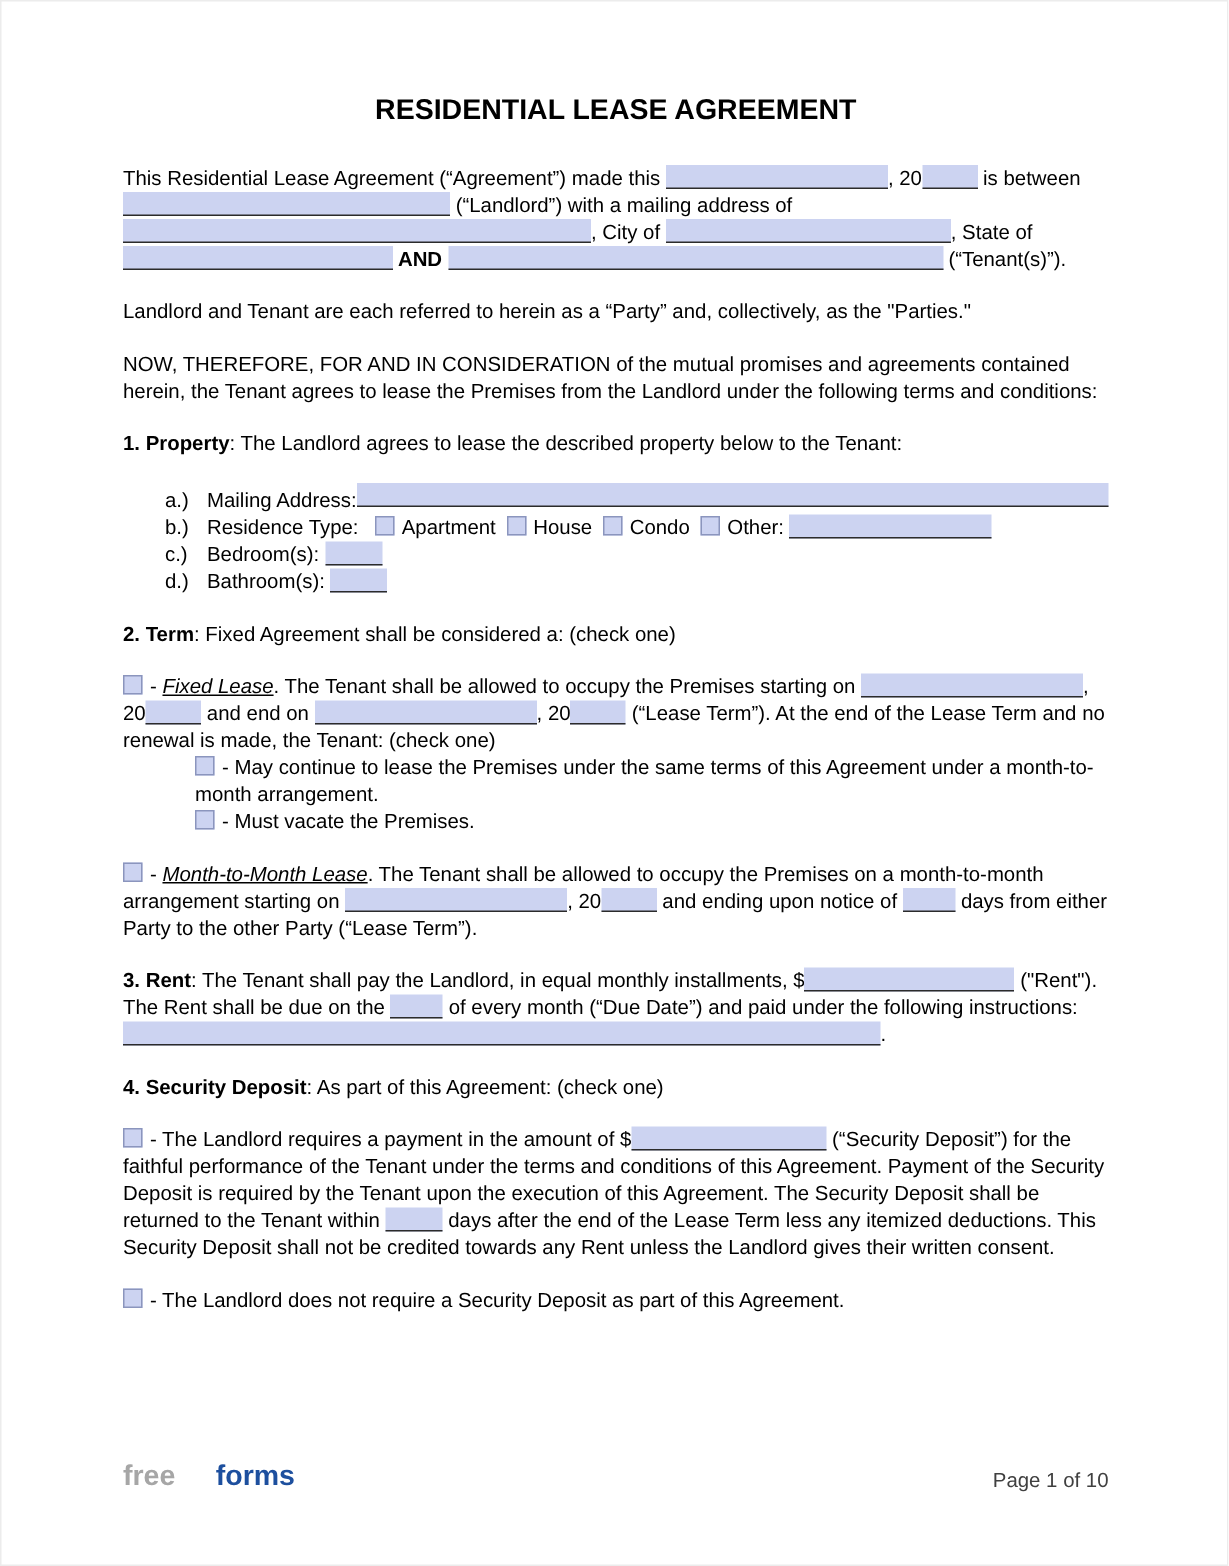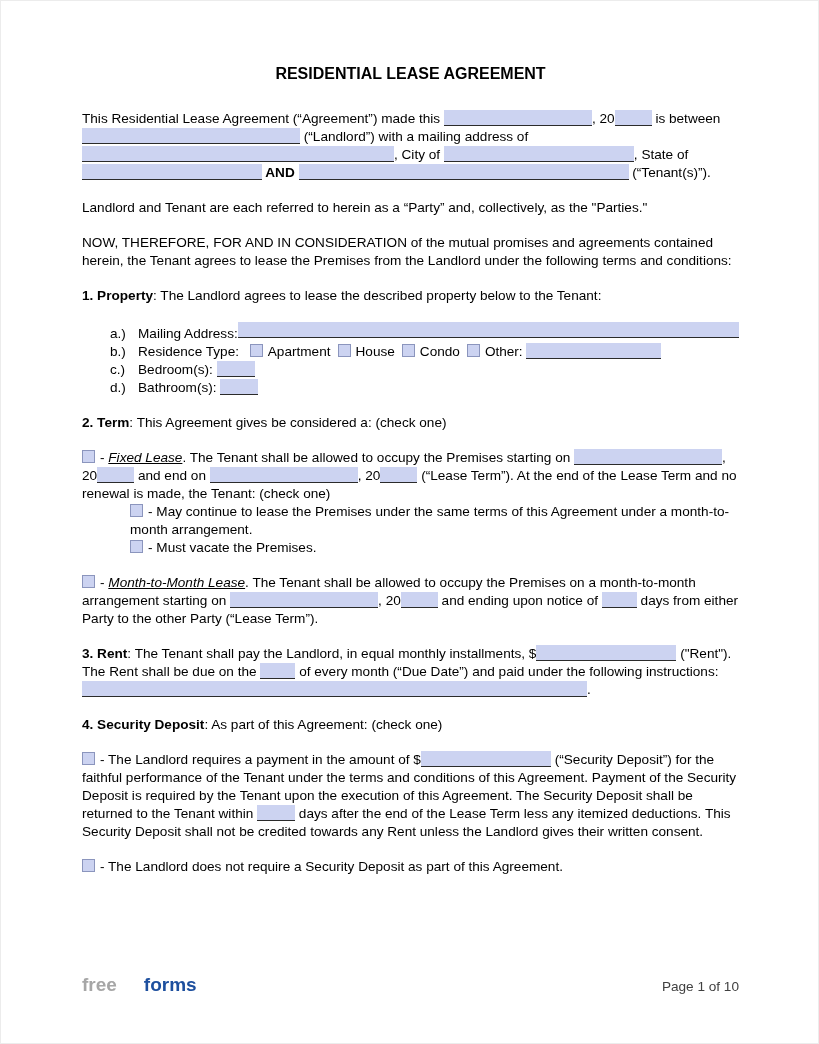--- a/index.html
+++ b/index.html
@@ -11,21 +11,21 @@
     box-shadow: inset 0 0 0 1px #ececec;
     font-family:"Liberation Sans", sans-serif;
     font-size:13.6px;
     line-height:18px;
     color:#000;
     padding:60px 80px 0 82px;
     overflow:hidden;
   }
   .content { width:657px; }
   h1.doc-title {
-    font-size:16px; line-height:24px;
+    font-size:19px; line-height:24px;
     font-weight:bold; text-align:center;
     margin:2px 0 24px 0; color:#000;
   }
   p { margin:0 0 17px 0; }
   p.tight { margin:0; }
   .b { font-weight:bold; }
   .iu { font-style:italic; text-decoration:underline; }
   .blank {
     display:inline-block;
     background:#ccd3f1;
@@ -97,21 +97,21 @@
         <span class="item-label">c.)</span>
         <span class="row-content"><span>Bedroom(s): </span><span class="blank w38"></span></span>
       </div>
       <div class="prop-row">
         <span class="item-label">d.)</span>
         <span class="row-content"><span>Bathroom(s): </span><span class="blank w38"></span></span>
       </div>
     </div>
 
 
-    <p><span class="b">2. Term</span><span>: This Agreement gives be considered a: (check one)</span></p>
+    <p><span class="b">2. Term</span><span>: Fixed Agreement shall be considered a: (check one)</span></p>
 
     <p class="tight"><span class="cb"></span><span>- </span><span class="iu">Fixed Lease</span><span>. The Tenant shall be allowed to occupy the Premises starting on </span><span class="blank w148"></span><span>, 20</span><span class="blank w37"></span><span> and end on </span><span class="blank w148"></span><span>, 20</span><span class="blank w37"></span><span> (“Lease Term”). At the end of the Lease Term and no renewal is made, the Tenant: (check one)</span></p>
 
     <div class="indent2 block-gap">
       <p class="tight"><span class="cb"></span><span>- May continue to lease the Premises under the same terms of this Agreement under a month-to-month arrangement.</span></p>
       <p class="tight"><span class="cb"></span><span>- Must vacate the Premises.</span></p>
     </div>
 
     <p><span class="cb"></span><span>- </span><span class="iu">Month-to-Month Lease</span><span>. The Tenant shall be allowed to occupy the Premises on a month-to-month arrangement starting on </span><span class="blank w148"></span><span>, 20</span><span class="blank w37"></span><span> and ending upon notice of </span><span class="blank w35"></span><span> days from either Party to the other Party (“Lease Term”).</span></p>
 

